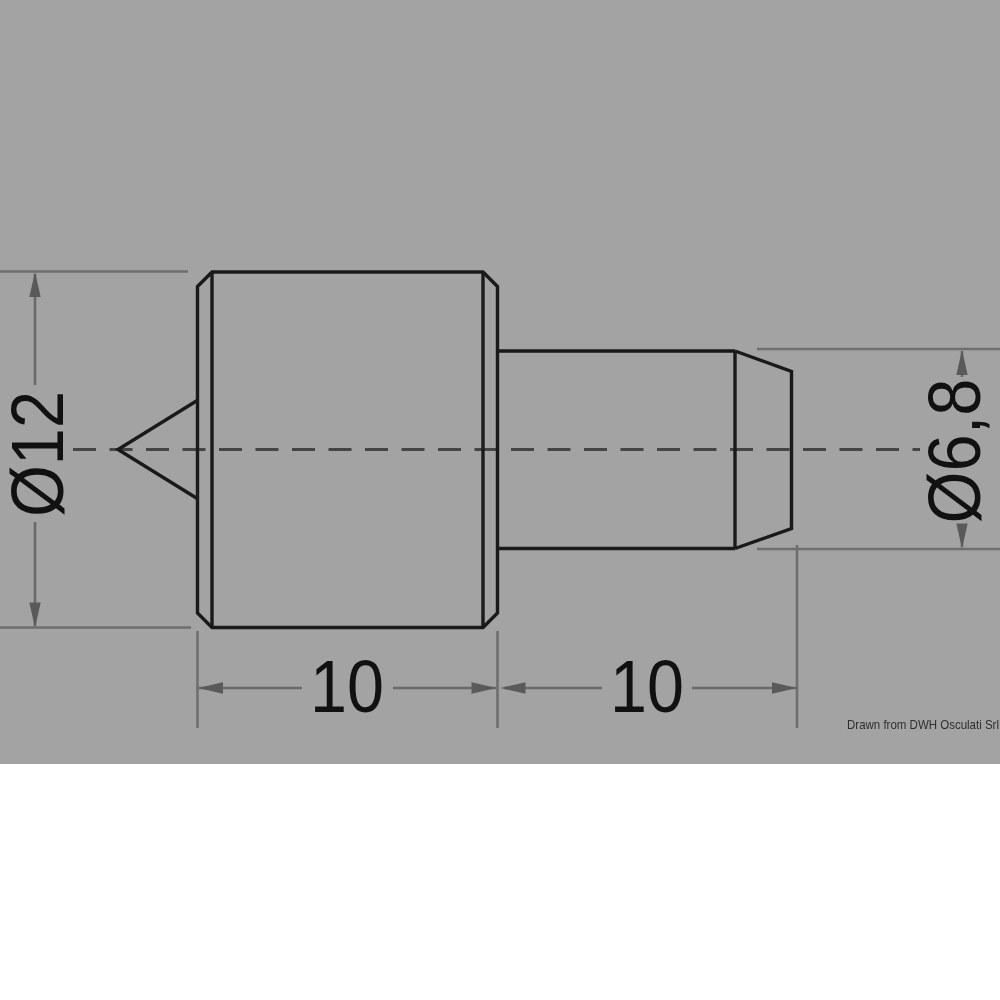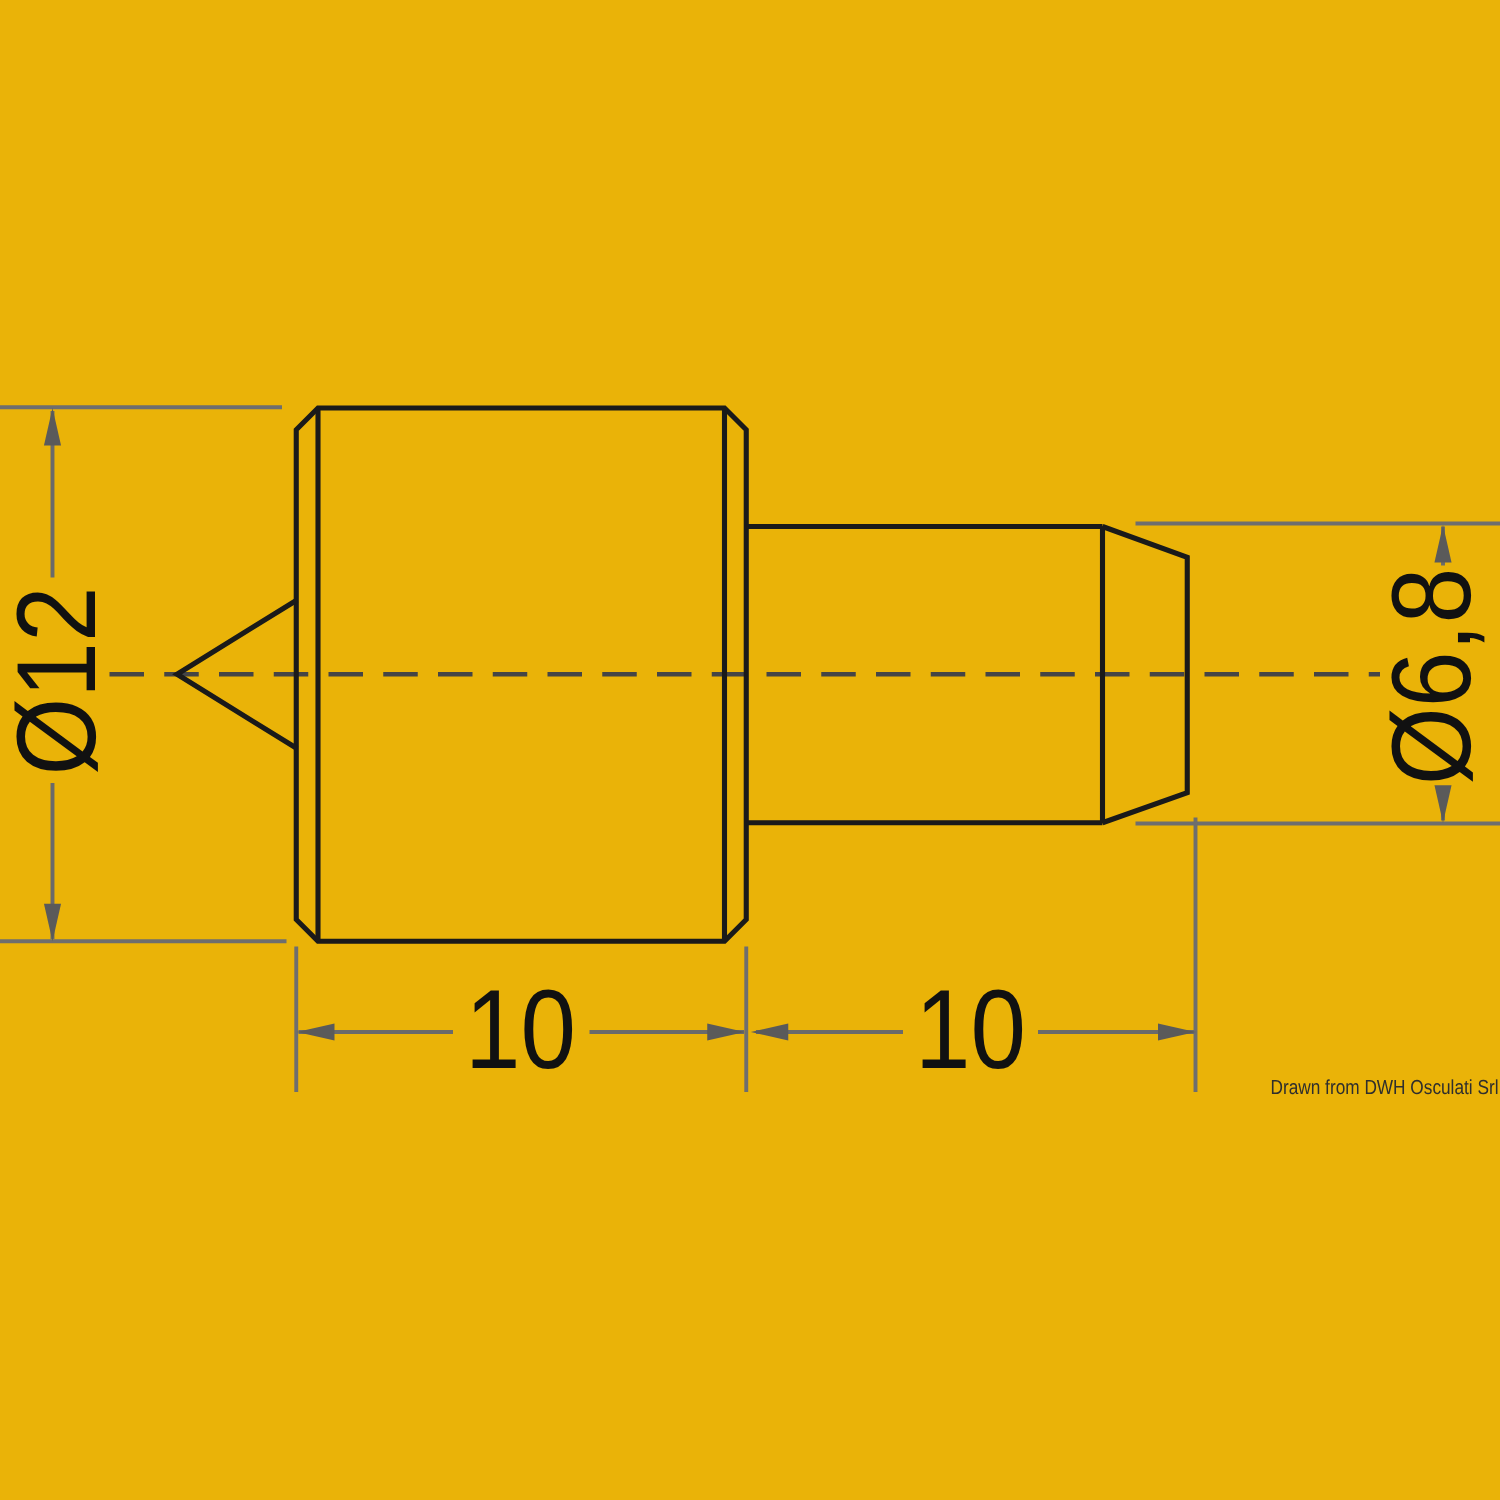--- a/index.html
+++ b/index.html
@@ -7,22 +7,22 @@
     padding: 0;
     background: #ffffff;
     width: 1000px;
     height: 1000px;
     overflow: hidden;
     font-family: "Liberation Sans", sans-serif;
   }
   .canvas-wrap {
     position: relative;
     width: 1000px;
-    height: 1000px;
-    background: #eab308;
+    height: 764px;
+    background: #a3a3a3;
   }
   svg { display: block; }
 
   .outline {
     stroke: #1a1a1a;
     stroke-width: 3.4;
     fill: none;
     stroke-linejoin: miter;
     stroke-linecap: butt;
   }

